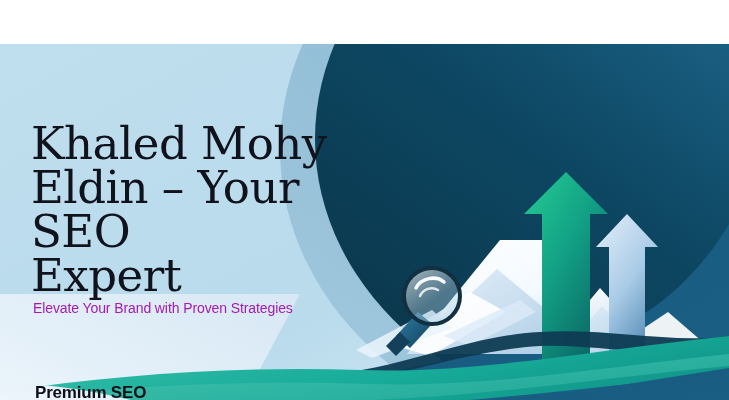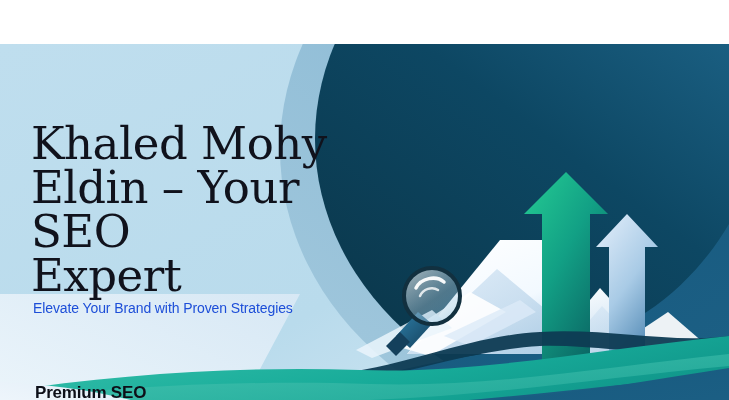--- a/index.html
+++ b/index.html
@@ -43,21 +43,21 @@
     white-space: pre-line;
   }
   #subtitle {
     position: absolute;
     left: 33px;
     top: 256px;
     margin: 0;
     font-size: 14px;
     font-weight: 400;
     letter-spacing: -0.1px;
-    color: #1d4ed8;
+    color: #a21caf;
   }
   #brandmark {
     position: absolute;
     left: 35px;
     top: 339px;
     margin: 0;
     font-size: 17px;
     font-weight: 700;
     line-height: 19px;
     letter-spacing: -0.2px;

